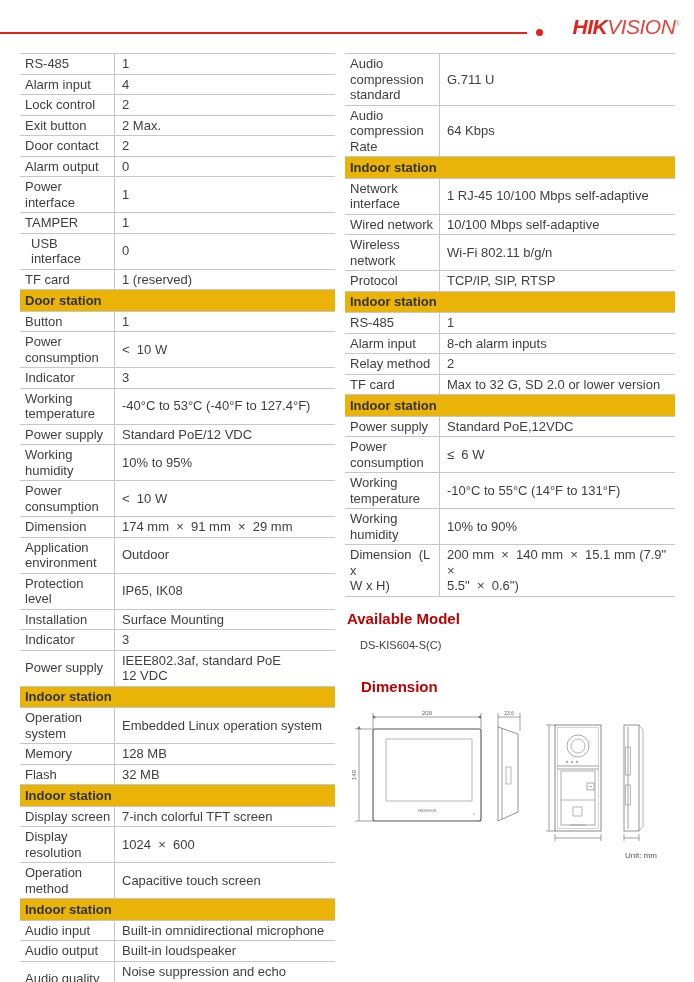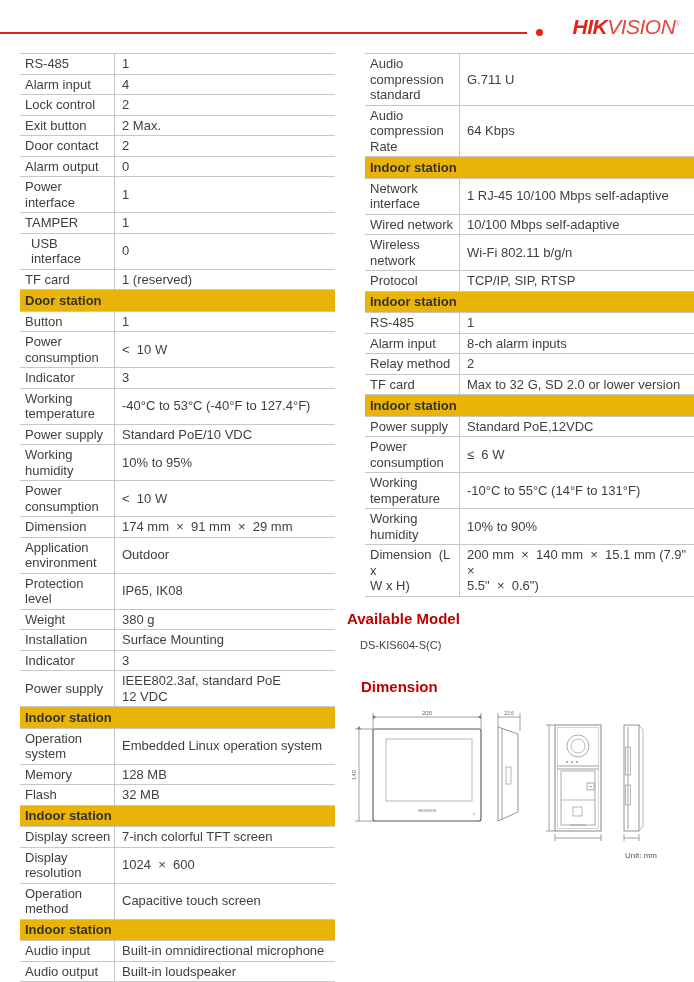--- a/index.html
+++ b/index.html
@@ -12,21 +12,21 @@
   .brand-rule{position:absolute;top:32px;left:0;width:527px;height:2px;background:#e2231a;}
   .brand-dot{position:absolute;top:29px;left:536px;width:7px;height:7px;border-radius:50%;background:#e2231a;}
   .logo{position:absolute;top:15px;right:14px;font-style:italic;font-size:21px;letter-spacing:-0.5px;white-space:nowrap;}
   .logo .hik{font-weight:bold;color:#e2231a;}
   .logo .vision{font-weight:normal;color:#e2231a;opacity:.85;}
   .logo sup{font-size:7px;color:#aaa;font-style:normal;}
   
   .spec-table{position:absolute;border-top:1px solid #c7c7c7;font-size:13px;line-height:15.5px;}
   .spec-table.left{left:20px;top:53px;width:315px;}
   .col-right{position:absolute;left:345px;top:53px;width:330px;}
-  .col-right .spec-table{position:relative;left:0;top:0;width:330px;margin-left:20px;}
+  .col-right .spec-table{position:relative;left:0;top:0;width:330px;}
   .spec-row{display:flex;border-bottom:1px solid #c7c7c7;align-items:stretch;}
   .spec-row .cell{display:flex;align-items:center;box-sizing:border-box;white-space:pre-wrap;}
   .spec-row .label{width:95px;flex:0 0 95px;padding:2px 3px 2px 5px;border-right:1px solid #c7c7c7;}
   .spec-row .label.indent{padding-left:11px;}
   .spec-row .value{flex:1;padding:2px 4px 2px 7px;}
   .spec-row.hdr{background:#eab308;font-weight:bold;color:#333;}
   .spec-row.hdr .hcell{padding:2.5px 5px;}
   
   .section-title{font-size:15px;font-weight:bold;color:#c00000;}
   .avail-title{margin:13px 0 0 2px;}
@@ -100,21 +100,21 @@
       <div class="cell label">Indicator</div>
       <div class="cell value">3</div>
     </div>
     <div class="spec-row">
       <div class="cell label">Working
 temperature</div>
       <div class="cell value">-40°C to 53°C (-40°F to 127.4°F)</div>
     </div>
     <div class="spec-row">
       <div class="cell label">Power supply</div>
-      <div class="cell value">Standard PoE/10 VDC</div>
+      <div class="cell value">Standard PoE/12 VDC</div>
     </div>
     <div class="spec-row">
       <div class="cell label">Working
 humidity</div>
       <div class="cell value">10% to 95%</div>
     </div>
     <div class="spec-row">
       <div class="cell label">Power
 consumption</div>
       <div class="cell value">&lt;  10 W</div>
@@ -124,24 +124,20 @@
       <div class="cell value">174 mm  ×  91 mm  ×  29 mm</div>
     </div>
     <div class="spec-row">
       <div class="cell label">Application
 environment</div>
       <div class="cell value">Outdoor</div>
     </div>
     <div class="spec-row">
       <div class="cell label">Protection level</div>
       <div class="cell value">IP65, IK08</div>
-    </div>
-    <div class="spec-row">
-      <div class="cell label">Weight</div>
-      <div class="cell value">380 g</div>
     </div>
     <div class="spec-row">
       <div class="cell label">Installation</div>
       <div class="cell value">Surface Mounting</div>
     </div>
     <div class="spec-row">
       <div class="cell label">Indicator</div>
       <div class="cell value">3</div>
     </div>
     <div class="spec-row">

